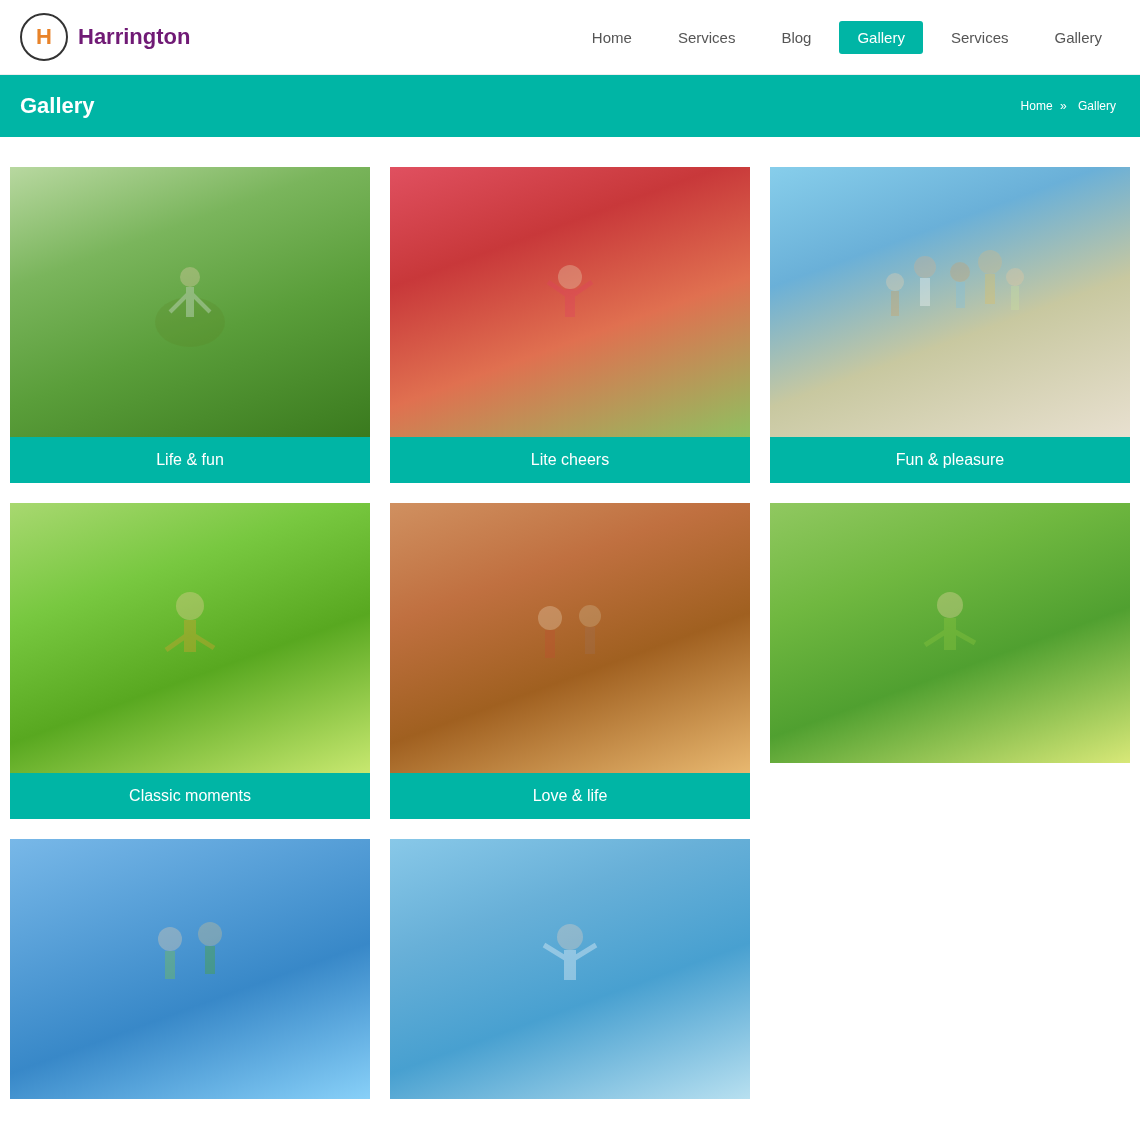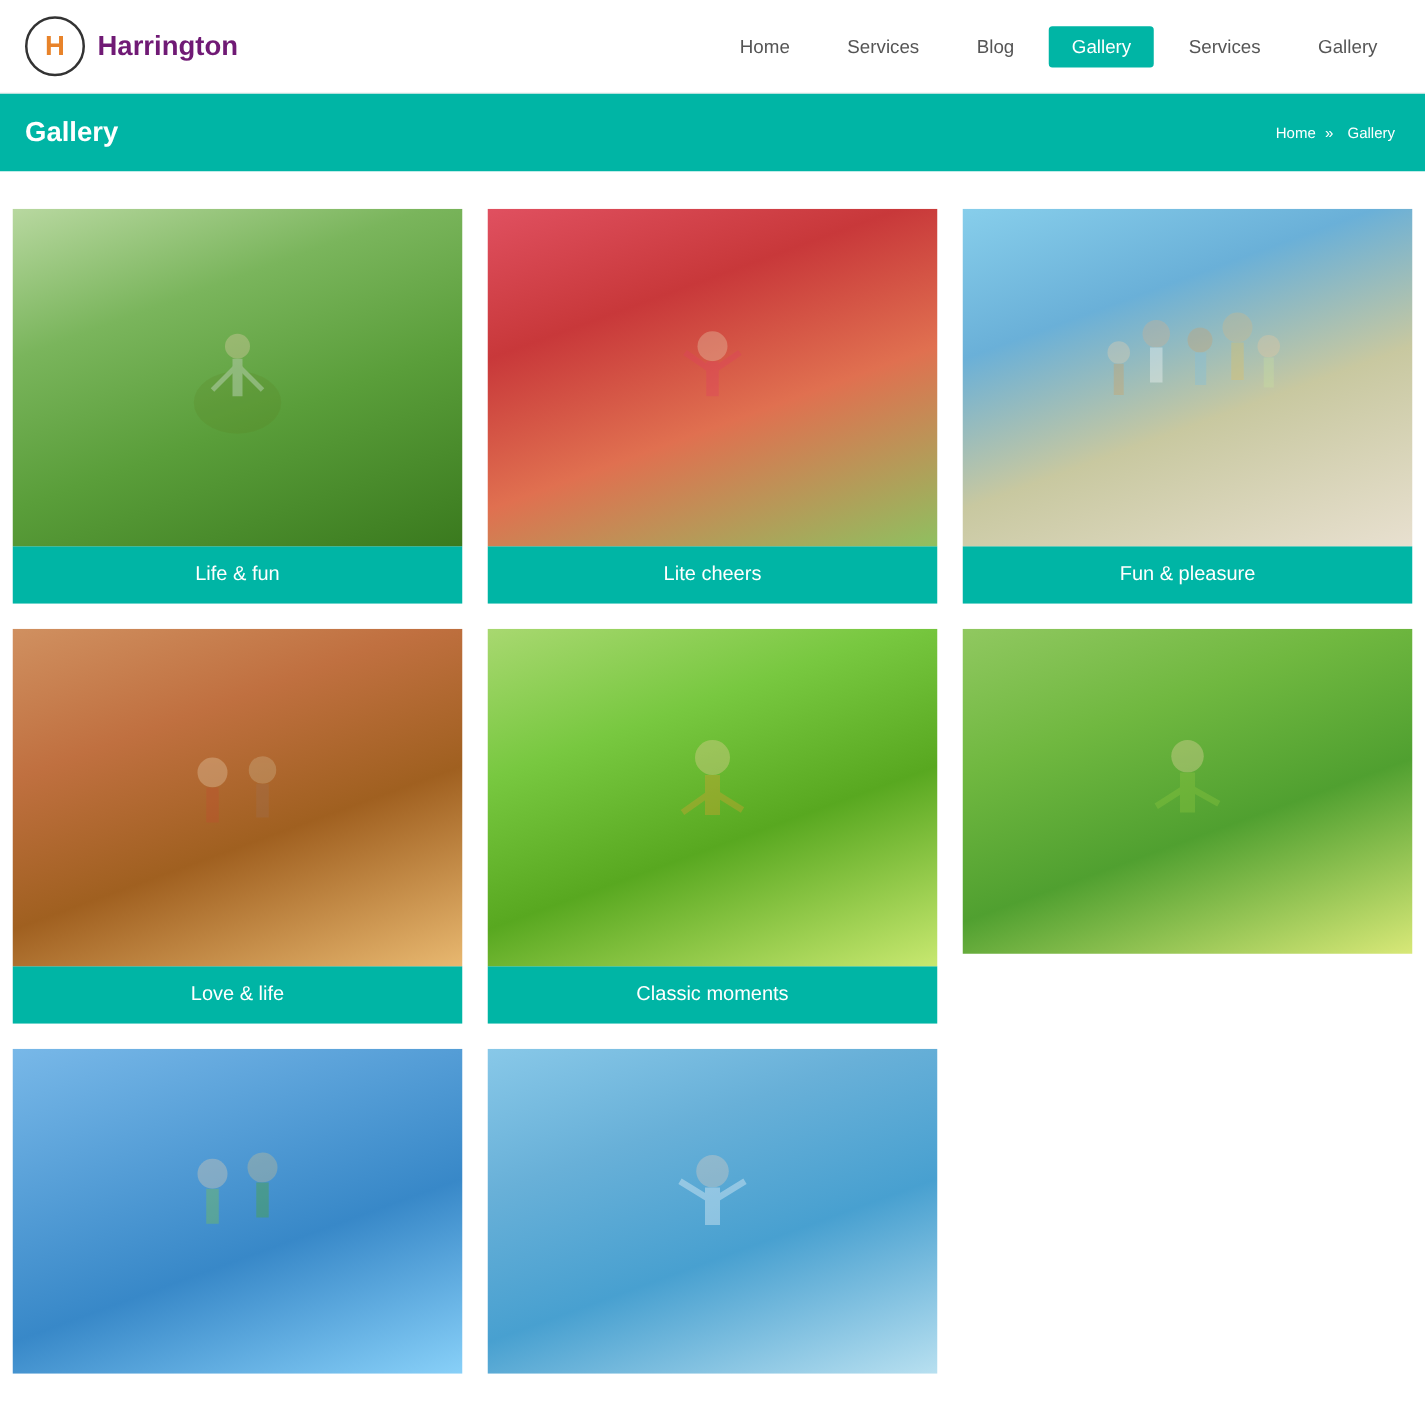--- a/index.html
+++ b/index.html
@@ -194,44 +194,44 @@
           <rect x="141" y="64" width="8" height="24" fill="#c8e0a0"></rect>
         </svg>
       </div>
       <div class="gallery-caption">
         <span>Fun &amp; pleasure</span>
       </div>
     </div>
 
 
     <div class="gallery-item">
+      <div class="gallery-item-image-div img-6">
+        <svg width="80" height="160" viewBox="0 0 80 160">
+          <circle cx="40" cy="48" r="14" fill="#f0d0a0"></circle>
+          <rect x="34" y="62" width="12" height="32" fill="#e0a030"></rect>
+          <line x1="40" y1="75" x2="16" y2="92" stroke="#e0a030" stroke-width="5"></line>
+          <line x1="40" y1="75" x2="64" y2="90" stroke="#e0a030" stroke-width="5"></line>
+        </svg>
+      </div>
+      <div class="gallery-caption">
+        <span>Classic moments</span>
+      </div>
+    </div>
+
+    <div class="gallery-item">
       <div class="gallery-item-image-div img-5">
         <svg width="120" height="160" viewBox="0 0 120 160">
           <circle cx="40" cy="60" r="12" fill="#e8d0b0"></circle>
           <rect x="35" y="72" width="10" height="28" fill="#c05030"></rect>
           <circle cx="80" cy="58" r="11" fill="#d0b890"></circle>
           <rect x="75" y="69" width="10" height="27" fill="#a07050"></rect>
         </svg>
       </div>
       <div class="gallery-caption">
         <span>Love &amp; life</span>
-      </div>
-    </div>
-
-    <div class="gallery-item">
-      <div class="gallery-item-image-div img-6">
-        <svg width="80" height="160" viewBox="0 0 80 160">
-          <circle cx="40" cy="48" r="14" fill="#f0d0a0"></circle>
-          <rect x="34" y="62" width="12" height="32" fill="#e0a030"></rect>
-          <line x1="40" y1="75" x2="16" y2="92" stroke="#e0a030" stroke-width="5"></line>
-          <line x1="40" y1="75" x2="64" y2="90" stroke="#e0a030" stroke-width="5"></line>
-        </svg>
-      </div>
-      <div class="gallery-caption">
-        <span>Classic moments</span>
       </div>
     </div>
 
     <div class="gallery-item no-caption">
       <div class="gallery-item-image-div img-7" style="height:260px;">
         <svg width="80" height="160" viewBox="0 0 80 160">
           <circle cx="40" cy="52" r="13" fill="#f0d8a8"></circle>
           <rect x="34" y="65" width="12" height="32" fill="#90c840"></rect>
           <line x1="40" y1="76" x2="15" y2="92" stroke="#90c840" stroke-width="5"></line>
           <line x1="40" y1="76" x2="65" y2="90" stroke="#90c840" stroke-width="5"></line>

